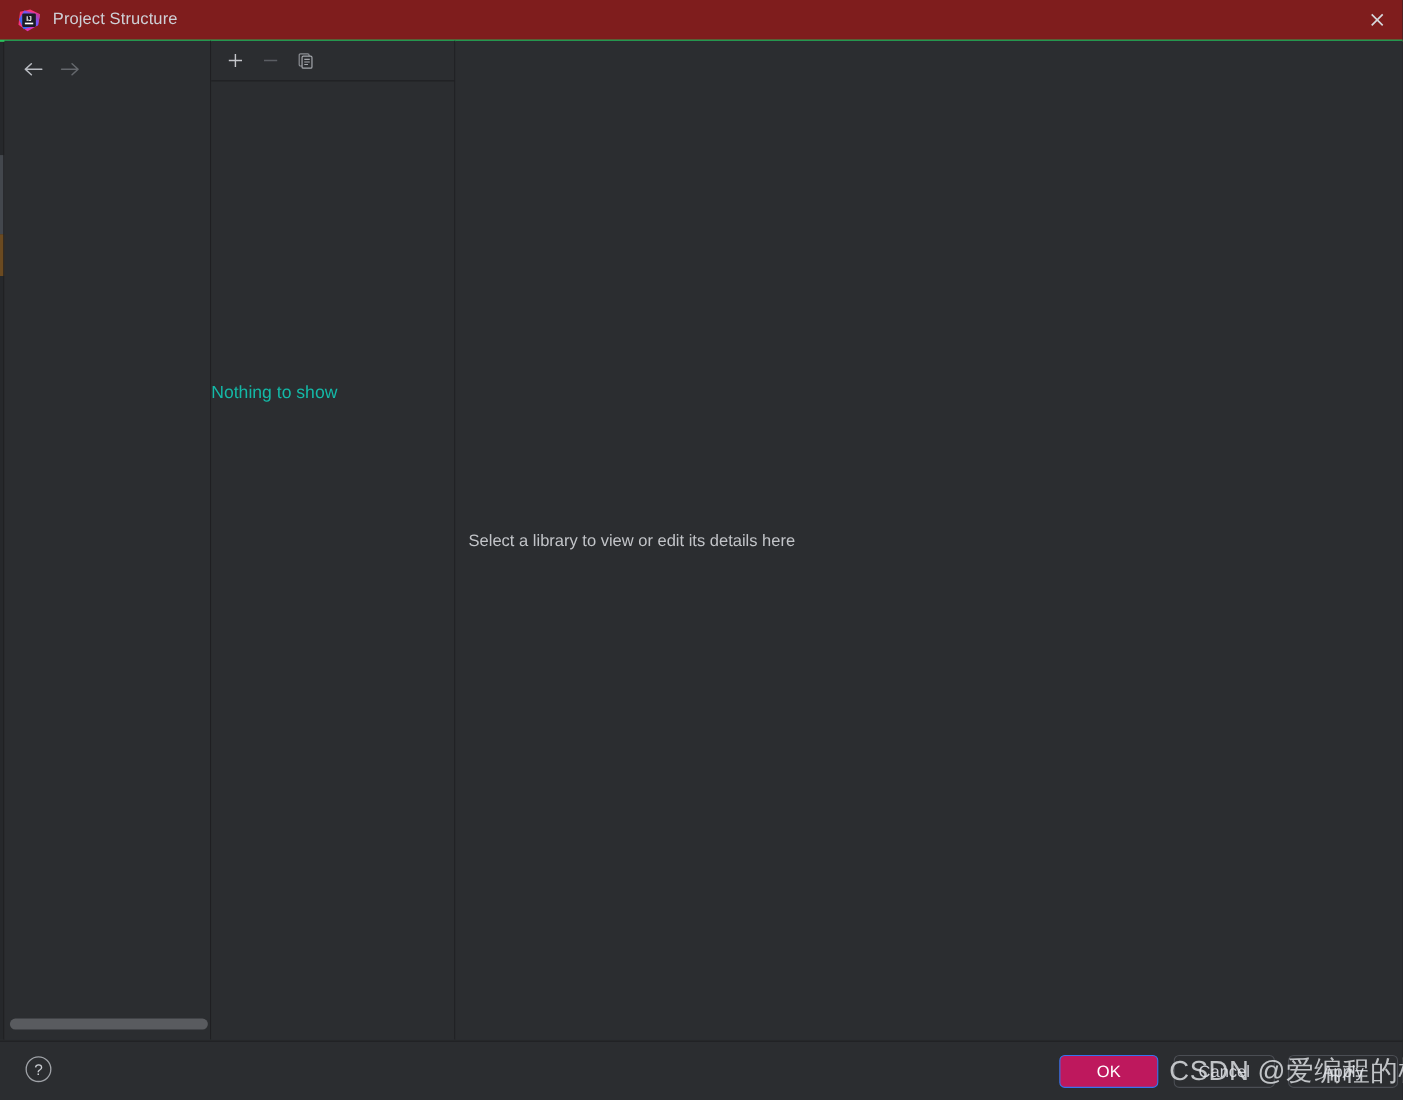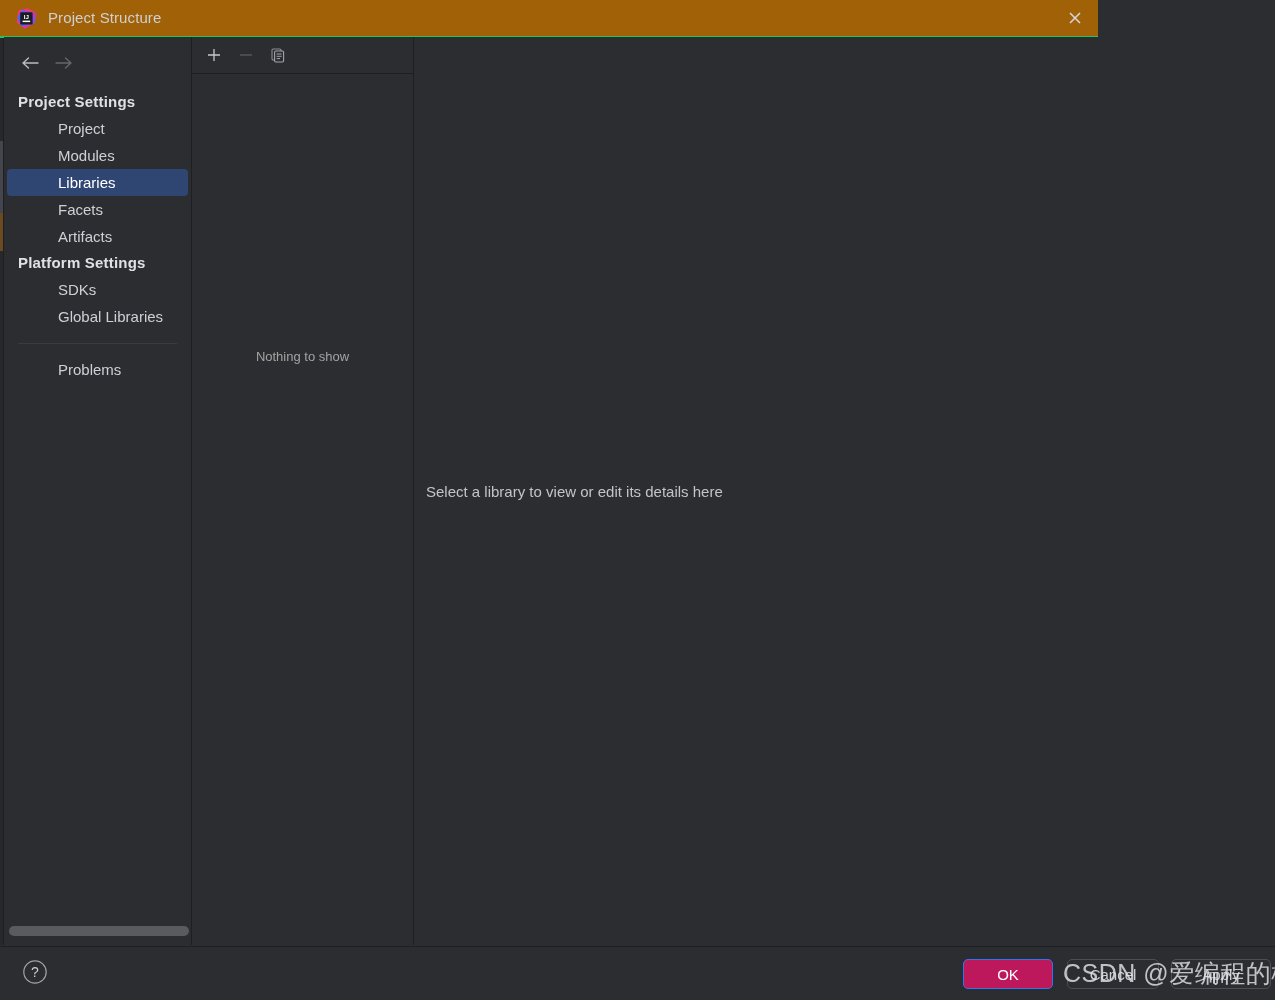--- a/index.html
+++ b/index.html
@@ -40,23 +40,23 @@
   .edge-seg-d { top: 251px; height: 694px; background: #26282b; }
   .edge-line {
     position: absolute; left: 3px; top: 36px; width: 1px; height: 909px;
     background: #1e1f22;
   }
 
   
   #titlebar {
     position: absolute;
     left: 0; top: 0;
-    width: 1098px;
+    width: 1275px;
     height: 36px;
-    background: #a16207;
+    background: #7f1d1d;
     border-bottom: 2px solid #22c55e;
   }
   #app-icon {
     position: absolute;
     left: 16px; top: 8px;
     width: 21px; height: 21px;
   }
   #title-text {
     position: absolute;
     left: 48px; top: 0;
@@ -178,23 +178,22 @@
     cursor: pointer;
     border-radius: 4px;
   }
   #tb-add    { left: 8px; }
   #tb-remove { left: 40px; cursor: default; }
   #tb-copy   { left: 72px; }
   #list-empty {
     position: absolute;
     left: 0; top: 312px;
     width: 221px;
-    text-align: center;
-    font-size: 13px;
-    color: #a3a3a3;
+    font-size: 16px;
+    color: #14b8a6;
   }
 
   
   #detail-panel {
     position: absolute;
     left: 410px; top: 0;
     width: 861px;
     height: 908px;
     background: #2b2d30;
   }
@@ -322,39 +321,20 @@
             <path d="M17 7 H2 M7.5 2 L2 7 L7.5 12" stroke="#b9bcc2" stroke-width="1.4" fill="none" stroke-linecap="round" stroke-linejoin="round"></path>
           </svg>
         </div>
         <div class="nav-arrow" id="nav-fwd">
           <svg width="19" height="14" viewBox="0 0 19 14">
             <path d="M2 7 H17 M11.5 2 L17 7 L11.5 12" stroke="#64676c" stroke-width="1.4" fill="none" stroke-linecap="round" stroke-linejoin="round"></path>
           </svg>
         </div>
       </div>
 
-      <div id="nav-list">
-
-        <div class="nav-group-title">Project Settings</div>
-
-        <div class="nav-item">Project</div>
-        <div class="nav-item">Modules</div>
-        <div class="nav-item selected">Libraries</div>
-        <div class="nav-item">Facets</div>
-        <div class="nav-item">Artifacts</div>
-
-        <div class="nav-group-title">Platform Settings</div>
-
-        <div class="nav-item">SDKs</div>
-        <div class="nav-item">Global Libraries</div>
-
-        <div class="nav-sep"></div>
-
-        <div class="nav-item">Problems</div>
-      </div>
 
       <div id="sb-scroll-track">
         <div id="sb-scroll-thumb"></div>
       </div>
     </div>
 
     <div id="list-panel">
 
       <div id="list-toolbar">
 

